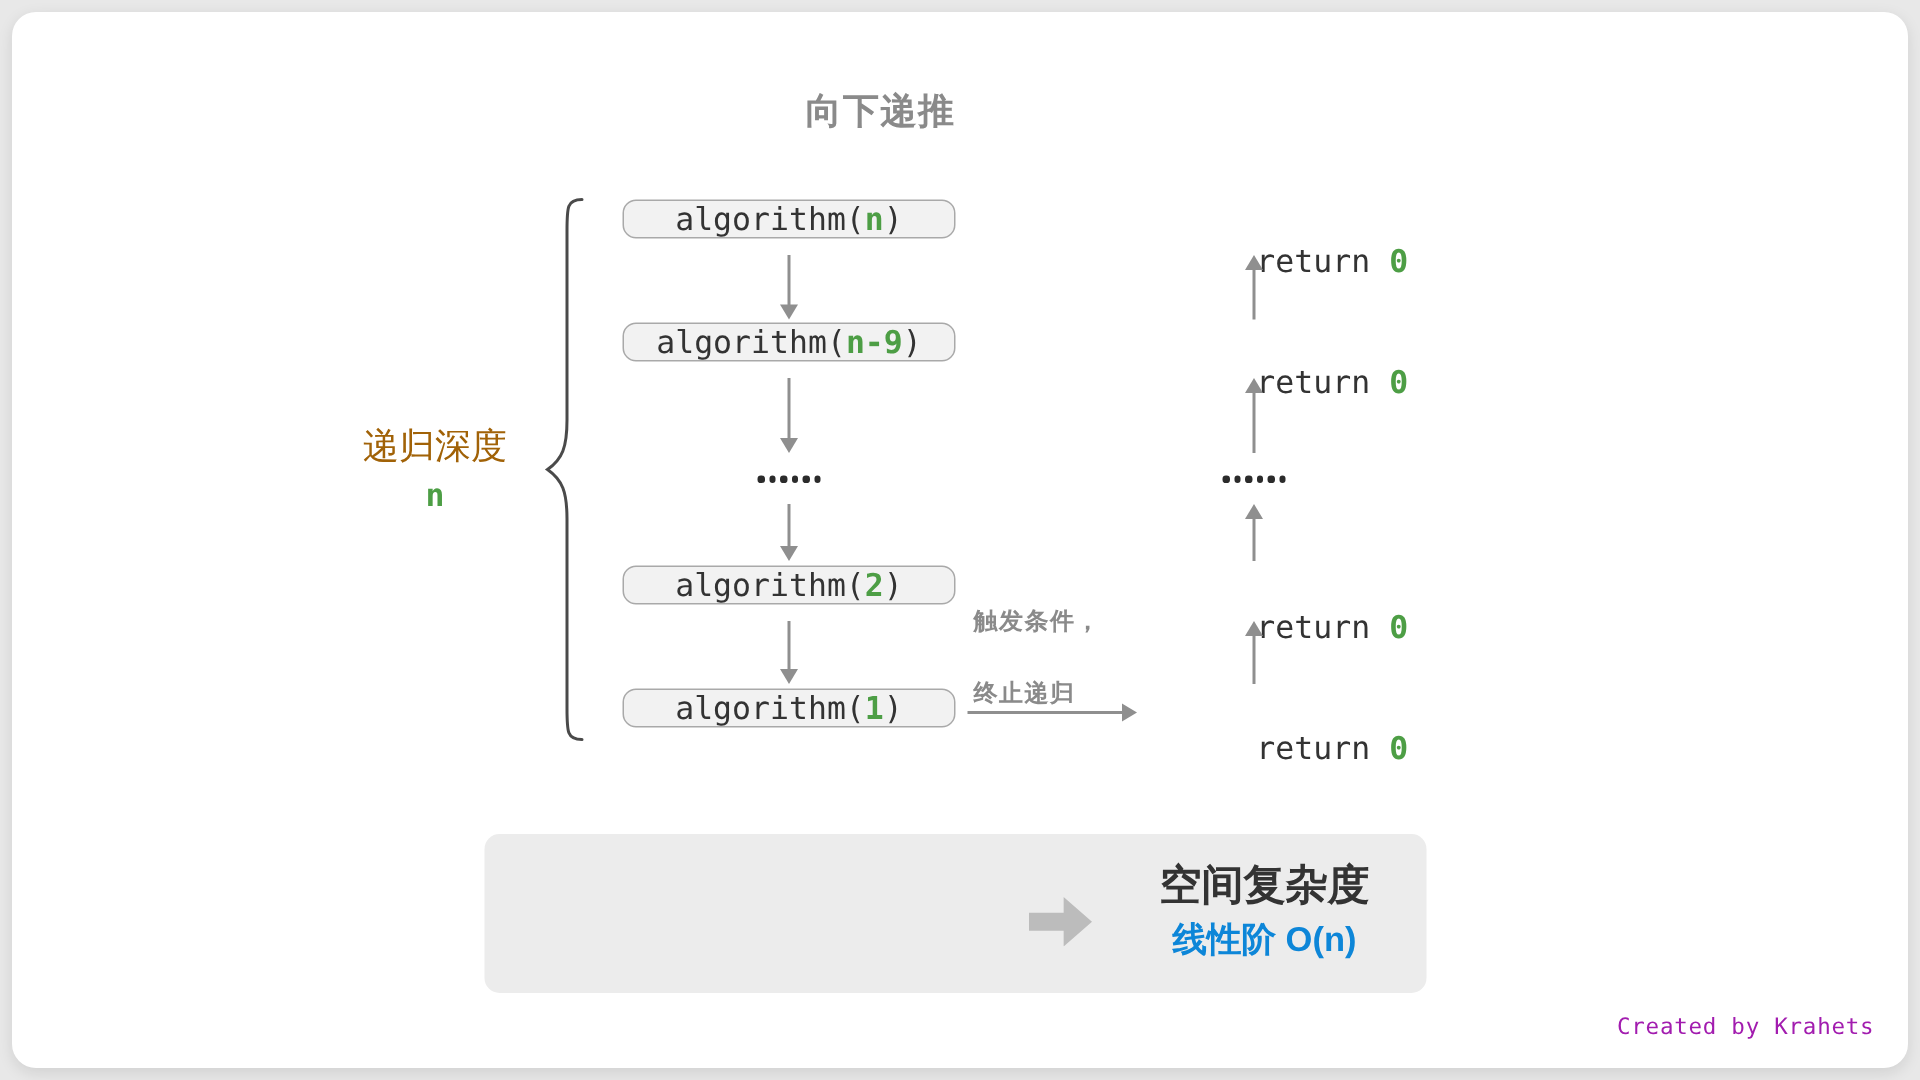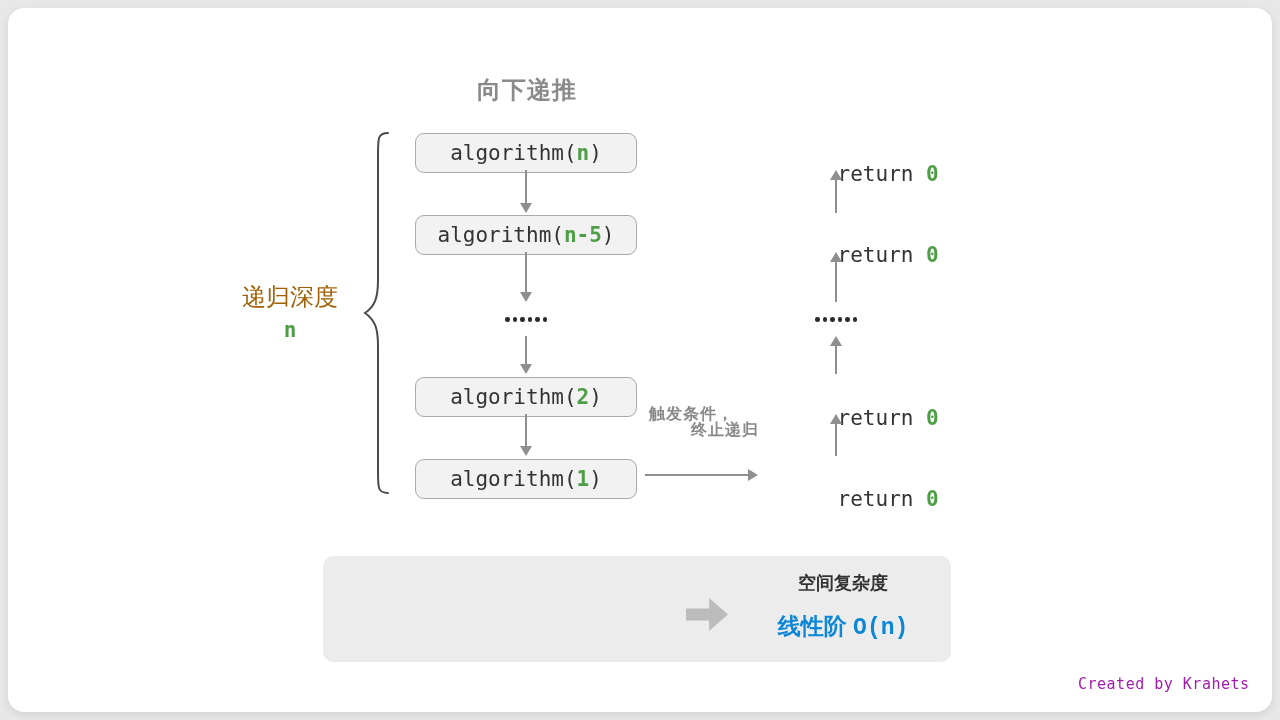--- a/index.html
+++ b/index.html
@@ -9,25 +9,25 @@
   .card {
     position:absolute; inset:8px; background:#ffffff; border-radius:16px;
     box-shadow:0 3px 10px rgba(0,0,0,0.10);
   }
   .stage { position:absolute; left:0; top:0; width:1280px; height:720px; }
 
   .hdr {
     position:absolute; width:220px; text-align:center;
     font-size:24px; font-weight:bold; color:#8a8a8a; letter-spacing:1px;
   }
-  .hdr-left  { left:417px; top:74px; }
+  .hdr-left  { left:417px; top:58px;text-align:right; }
   .hdr-right { left:726px; top:58px; }
 
   .callbox {
-    position:absolute; left:415px; width:222px; height:40px;
+    position:absolute; left:415px; width:222px; height:26px;
     background:#f2f2f2; border:1.5px solid #a9a9a9; border-radius:9px;
     display:flex; align-items:center; justify-content:center;
     font-family:"DejaVu Sans Mono",monospace; font-size:21px; color:#333333;
     white-space:pre;
   }
   .green { color:#4d9e45; font-weight:bold; }
   .callbox .green { font-weight:bold; }
 
   .ret {
     position:absolute; left:787px; height:24px; line-height:24px;
@@ -67,36 +67,36 @@
   }
   .depth-n {
     position:absolute; left:220px; top:318px; width:140px; text-align:center;
     font-family:"DejaVu Sans Mono",monospace; font-size:21px;
   }
 
   .trigger {
     position:absolute; left:649px; font-size:16px; font-weight:bold; color:#8a8a8a; letter-spacing:1px;
   }
   .trigger-1 { top:404px; }
-  .trigger-2 { top:420px;margin-left:42px; }
+  .trigger-2 { top:452px; }
 
   .summary {
     position:absolute; left:323px; top:556px; width:628px; height:106px;
     background:#ececec; border-radius:10px;
   }
   .sum-left { position:absolute; left:28px; top:12px; width:310px; text-align:center; color:#424242; font-size:22px; }
   .sum-left .line { height:41px; line-height:41px; white-space:pre; }
   .sum-left .mono { font-family:"DejaVu Sans Mono",monospace; font-size:21px; }
   .block-arrow {
     position:absolute; left:363px; top:42px; width:42px; height:33px; background:#bcbcbc;
     clip-path:polygon(0 32%, 55% 32%, 55% 0, 100% 50%, 55% 100%, 55% 68%, 0 68%);
   }
-  .sum-title { position:absolute; left:415px; top:15px; width:210px; text-align:center; font-size:18px; font-weight:bold; color:#333333; }
+  .sum-title { position:absolute; left:415px; top:15px; width:210px; text-align:center; font-size:28px; font-weight:bold; color:#333333; }
   .sum-result { position:absolute; left:400px; top:55px; width:240px; text-align:center; font-size:23px; font-weight:bold; color:#0d86d8; white-space:pre; }
-  .sum-result .mono { font-family:Liberation Mono, monospace; }
+  .sum-result .mono { font-family:Liberation Sans, sans-serif; }
 
   .credit {
     position:absolute; left:1078px; top:675px;
     font-family:"DejaVu Sans Mono",monospace; font-size:15px; color:#a21caf; letter-spacing:0.5px;
   }
 </style>
 </head>
 <body>
 
 <div class="card"></div>
@@ -107,21 +107,21 @@
   <svg class="brace-svg" width="30" height="366" viewBox="0 0 30 366">
     <path d="M28 3 C18 3 18 8 18 24 L18 150 C18 168 15 176 5 183 C15 190 18 198 18 216 L18 342 C18 358 18 363 28 363" fill="none" stroke="#4a4a4a" stroke-width="2" stroke-linecap="round"></path>
   </svg>
   <div class="depth-label">递归深度</div>
   <div class="depth-n green">n</div>
 
   <div class="callbox" style="top:133px">
     <span>algorithm(</span><span class="green">n</span><span>)</span>
   </div>
   <div class="callbox" style="top:215px">
-    <span>algorithm(</span><span class="green">n-5</span><span>)</span>
+    <span>algorithm(</span><span class="green">n-9</span><span>)</span>
   </div>
   <div class="callbox" style="top:377px">
     <span>algorithm(</span><span class="green">2</span><span>)</span>
   </div>
   <div class="callbox" style="top:459px">
     <span>algorithm(</span><span class="green">1</span><span>)</span>
   </div>
 
   <div class="arr down" style="left:520px; top:170px; height:43px"></div>
   <div class="arr down" style="left:520px; top:252px; height:50px"></div>

